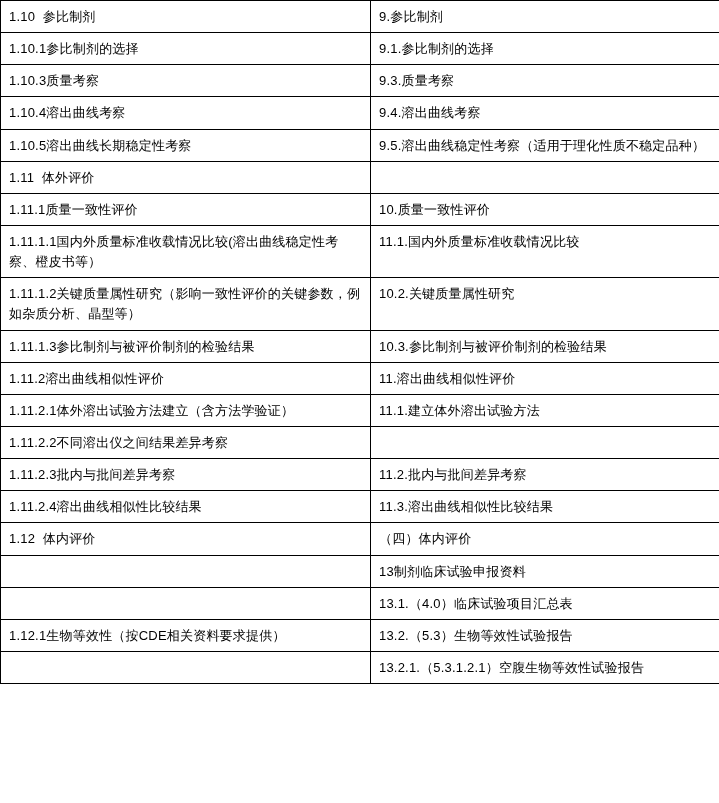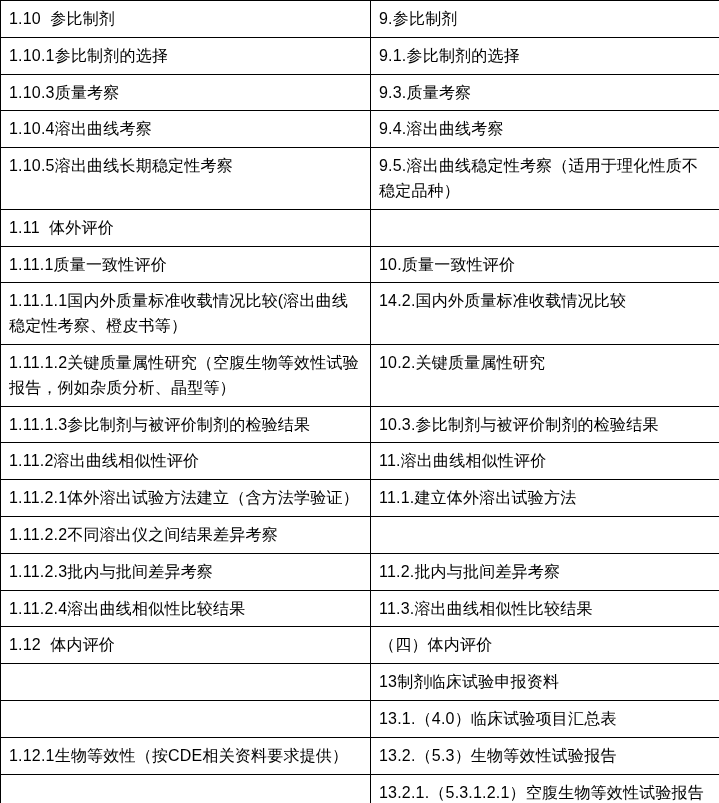--- a/index.html
+++ b/index.html
@@ -18,21 +18,21 @@
     border-collapse: collapse;
     width: 719px;
     table-layout: fixed;
   }
   .doc-table col.c1 { width: 370px; }
   .doc-table col.c2 { width: 349px; }
   .doc-table td {
     border: 1px solid #000000;
     vertical-align: top;
     padding: 6px 6px 5px 8px;
-    font-size: 16px;
+    font-size: 13px;
     line-height: 1.55;
     word-break: break-all;
     letter-spacing: 0.2px;
   }
   .doc-table td.empty {
     padding: 6px 6px 5px 8px;
   }
   .cell-text {
     display: block;
     white-space: pre-wrap;
@@ -101,26 +101,26 @@
         </td>
       <td>
           <span class="cell-text">10.质量一致性评价</span>
         </td>
     </tr>
     <tr>
       <td>
           <span class="cell-text">1.11.1.1国内外质量标准收载情况比较(溶出曲线稳定性考察、橙皮书等）</span>
         </td>
       <td>
-          <span class="cell-text">14.2.国内外质量标准收载情况比较</span>
-        </td>
-    </tr>
-    <tr>
-      <td>
-          <span class="cell-text">1.11.1.2关键质量属性研究（空腹生物等效性试验报告，例如杂质分析、晶型等）</span>
+          <span class="cell-text">11.1.国内外质量标准收载情况比较</span>
+        </td>
+    </tr>
+    <tr>
+      <td>
+          <span class="cell-text">1.11.1.2关键质量属性研究（影响一致性评价的关键参数，例如杂质分析、晶型等）</span>
         </td>
       <td>
           <span class="cell-text">10.2.关键质量属性研究</span>
         </td>
     </tr>
     <tr>
       <td>
           <span class="cell-text">1.11.1.3参比制剂与被评价制剂的检验结果</span>
         </td>
       <td>

